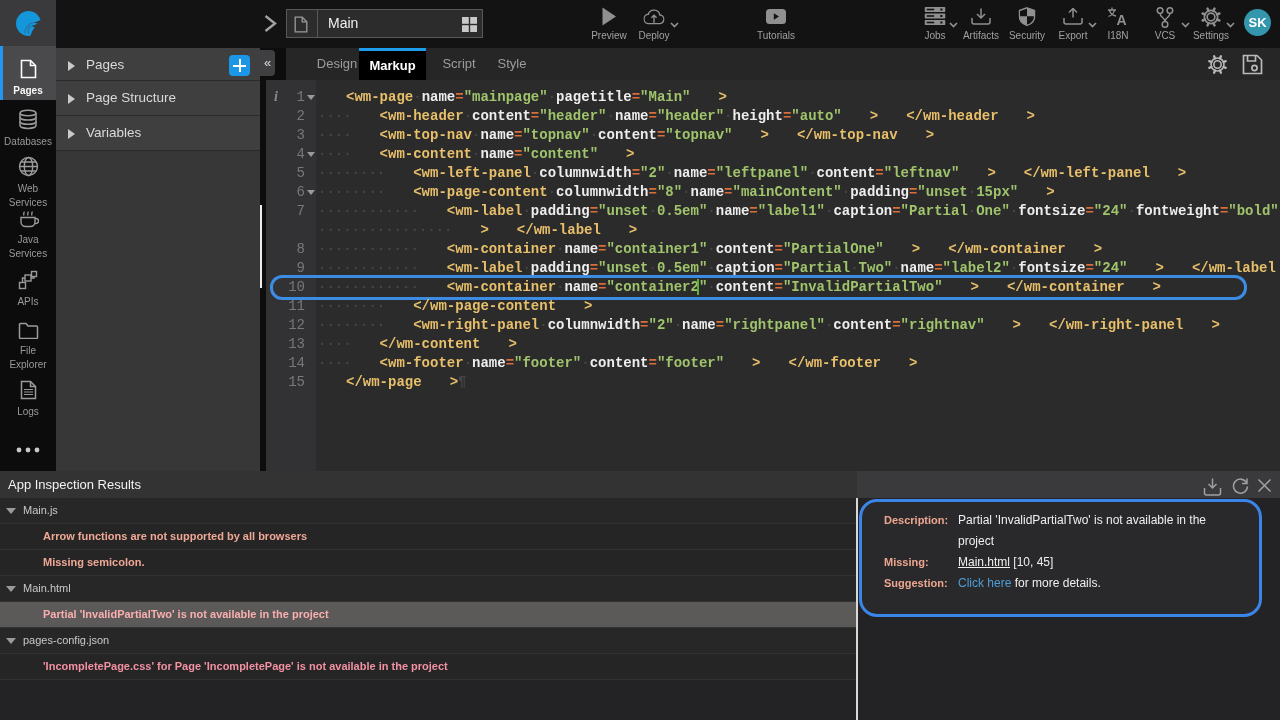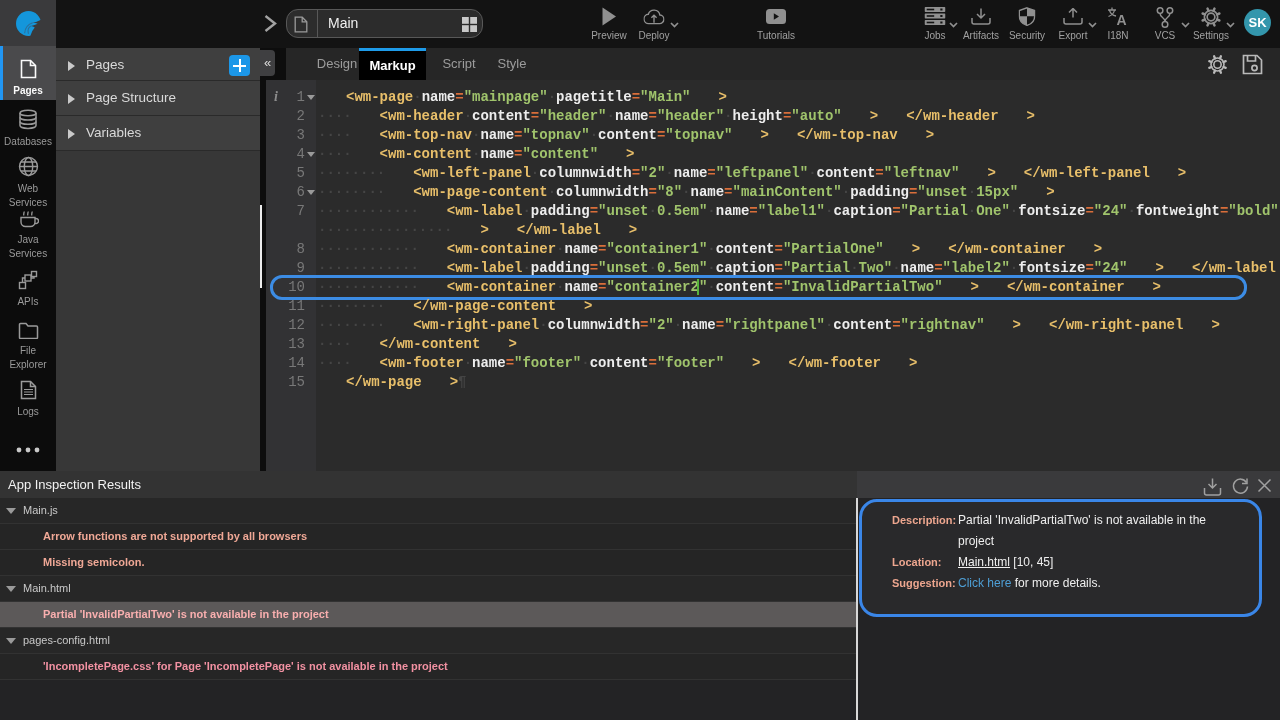--- a/index.html
+++ b/index.html
@@ -7,21 +7,21 @@
   font-family:"Liberation Sans", sans-serif; }
 .abs { position:absolute; }
 #stage { position:relative; width:1280px; height:720px; }
 
 
 #topbar { position:absolute; left:0; top:0; width:1280px; height:48px; background:#131313; }
 #logo { position:absolute; left:0; top:0; width:56px; height:46px; background:#3a3a3c; }
 #ptext { position:absolute; left:67px; top:0; height:46px; line-height:46px; font-size:13.5px; color:#9a9a9a; letter-spacing:-0.2px; }
 #ptext b { color:#f2f2f2; font-weight:bold; }
 #tabbox { position:absolute; left:286px; top:9px; width:197px; height:29px; background:#2c2c2c;
-  border:1px solid #585858; border-radius:12px; }
+  border:1px solid #585858; border-radius:0; }
 #tabbox .vdiv { position:absolute; left:30px; top:0px; width:1px; height:27px; background:#585858; }
 #tabbox .lbl { position:absolute; left:41px; top:0; height:27px; line-height:27px; color:#f0f0f0; font-size:14px; }
 .tool { position:absolute; top:0; width:60px; height:46px; text-align:center; }
 .tool .cap { position:absolute; top:29.5px; left:0; width:100%; font-size:10px; color:#a0a0a0; }
 .tool svg { position:absolute; top:7px; left:50%; transform:translateX(-50%); }
 #avatar { position:absolute; left:1244px; top:9px; width:27px; height:27px; border-radius:50%;
   background:#3396ac; color:#fff; font-size:13px; font-weight:bold; text-align:center; line-height:27px; }
 
 
 #sidebar { position:absolute; left:0; top:46px; width:56px; height:425px; background:#0c0c0c; }
@@ -84,21 +84,21 @@
 .brow { position:relative; height:26px; border-bottom:1px solid #323232; background:#252525;
   font-size:11px; font-weight:bold; line-height:25px; }
 .brow.group { background:#272727; font-weight:normal; font-size:11px; color:#c9c9c9; }
 .brow.group .gt { position:absolute; left:23px; top:0; }
 .brow .tri { position:absolute; left:6px; top:10px; width:0; height:0; border-top:6px solid #9a9a9a;
   border-left:5px solid transparent; border-right:5px solid transparent; }
 .brow .et { position:absolute; left:43px; top:0; }
 #bdivider { position:absolute; left:856px; top:27px; width:1.5px; height:222px; background:#d8d8d8; }
 #detailbox { position:absolute; left:859px; top:28px; width:403px; height:118px;
   border:3px solid #3a86e8; border-radius:18px; background:#29292b; }
-.dlabel { position:absolute; left:30px; font-size:11px; font-weight:bold; color:#eda68f; }
+.dlabel { position:absolute; left:22px; font-size:11px; font-weight:bold; color:#eda68f; }
 .dval { position:absolute; left:96px; font-size:12px; color:#efefef; }
 a.fake { color:#4e9fd6; text-decoration:none; }
 </style>
 </head>
 <body>
 <div id="stage">
   <div id="topbar">
     <div id="logo"></div>
       <svg class="abs" style="left:15.5px;top:10.5px" width="25" height="25" viewBox="0 0 24 24">
         <circle cx="12" cy="12" r="12" fill="#1496db"></circle>
@@ -344,30 +344,30 @@
         </div>
       <div class="brow group">
           <div class="tri"></div>
           <div class="gt">Main.html</div>
         </div>
       <div class="brow" style="color:#f9afaf;background:#5c5959">
           <div class="et">Partial 'InvalidPartialTwo' is not available in the project</div>
         </div>
       <div class="brow group">
           <div class="tri"></div>
-          <div class="gt">pages-config.html</div>
+          <div class="gt">pages-config.json</div>
         </div>
       <div class="brow" style="color:#f291a2">
           <div class="et">'IncompletePage.css' for Page 'IncompletePage' is not available in the project</div>
         </div>
     </div>
     <div id="bdivider"></div>
     <div id="detailbox">
       <div class="dlabel" style="top:12px">Description:</div>
       <div class="dval" style="top:11px">Partial 'InvalidPartialTwo' is not available in the</div>
       <div class="dval" style="top:32px">project</div>
-      <div class="dlabel" style="top:54px">Location:</div>
+      <div class="dlabel" style="top:54px">Missing:</div>
       <div class="dval" style="top:53px"><u>Main.html</u> [10, 45]</div>
       <div class="dlabel" style="top:75px">Suggestion:</div>
       <div class="dval" style="top:74px"><a class="fake">Click here</a> for more details.</div>
     </div>
   </div>
 </div>
 
 </body></html>

